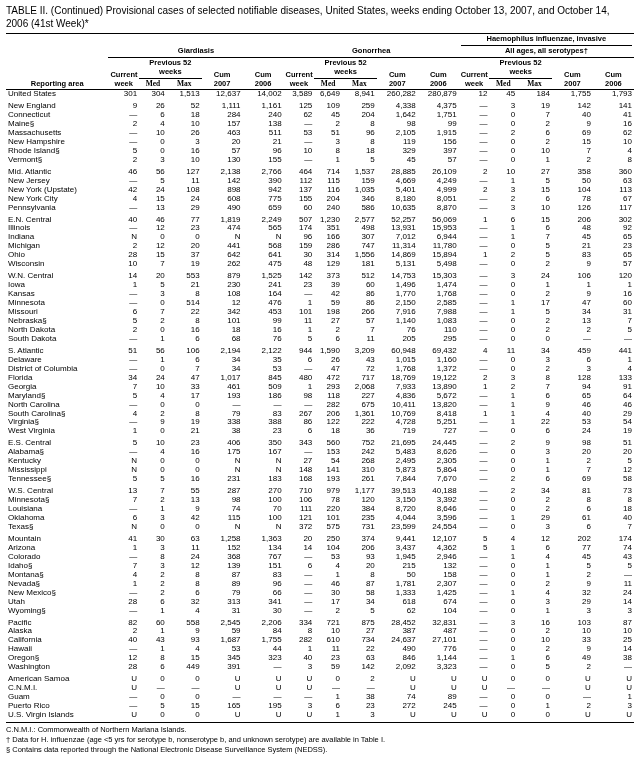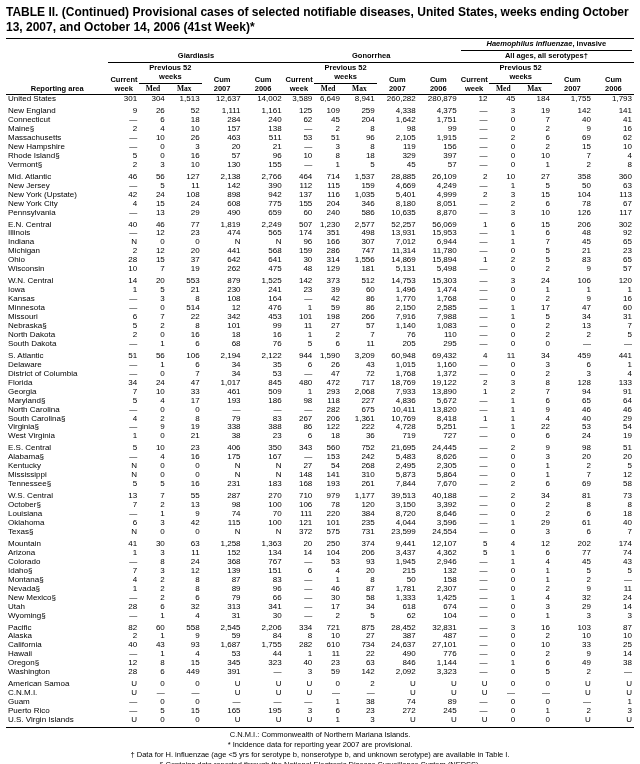--- a/index.html
+++ b/index.html
@@ -3,22 +3,22 @@
 <meta charset="utf-8">
 <style>
   html, body { margin: 0; padding: 0; background: #ffffff; }
   body {
     width: 640px;
     font-family: "Liberation Sans", sans-serif;
     color: #000;
   }
   .page { padding: 5px 6px 4px 6px; }
   .title {
-    font-size: 12px;
-    font-weight: bold;
+    font-size: 10px;
+    font-weight: normal;
     line-height: 1.25;
     margin-bottom: 3px;
   }
   table.tbl {
     width: 100%;
     border-collapse: collapse;
     table-layout: fixed;
   }
   thead th {
     font-weight: bold;
@@ -37,42 +37,42 @@
   .th-grp {
     border-top: 1px solid #000;
     border-bottom: 1px solid #000;
     padding-bottom: 2px;
   }
   .th-grp .line1 {
     border-bottom: 1px solid #000;
     padding-bottom: 1px;
     margin-bottom: 1px;
   }
-  .ital { font-style: italic; }
+  .ital { }
   .th-sub { border-bottom: 1px solid #000; }
   .th-prev { border-bottom: 1px solid #000; }
   .th-mm { border-bottom: 1px solid #000; font-family: Liberation Serif, serif; }
   .brk { word-spacing: 600px; }
   tbody td {
     font-size: 8px;
     line-height: 1.12;
     padding: 0 2px;
     white-space: nowrap;
     overflow: hidden;
   }
   td.area { text-align: left; }
   td.num { text-align: right; }
   tr.group-start td { padding-top: 3px; }
   tbody tr:last-child td { border-bottom: 1px solid #000; padding-bottom: 2px; }
   .footnotes {
     margin-top: 2px;
     font-size: 7.5px;
     line-height: 1.35;
   }
-  .footnotes .fn { white-space: pre-wrap; text-align: center; }
+  .footnotes .fn { white-space: pre-wrap; }
 </style>
 </head>
 <body>
 
 <div class="page">
 
   <div class="title">TABLE II. (Continued) Provisional cases of selected notifiable diseases, United States, weeks ending October 13, 2007, and October 14, 2006 (41st Week)*</div>
 
   <table class="tbl">
     <colgroup>
@@ -901,21 +901,21 @@
           <td class="num">1,177</td>
           <td class="num">39,513</td>
           <td class="num">40,188</td>
           <td class="num">—</td>
           <td class="num">2</td>
           <td class="num">34</td>
           <td class="num">81</td>
           <td class="num">73</td>
         </tr>
         <tr>
-          <td class="area">October§</td>
+          <td class="area">Minnesota§</td>
           <td class="num">7</td>
           <td class="num">2</td>
           <td class="num">13</td>
           <td class="num">98</td>
           <td class="num">100</td>
           <td class="num">106</td>
           <td class="num">78</td>
           <td class="num">120</td>
           <td class="num">3,150</td>
           <td class="num">3,392</td>
@@ -1337,18 +1337,17 @@
           <td class="num">0</td>
           <td class="num">0</td>
           <td class="num">U</td>
           <td class="num">U</td>
         </tr>
       </tbody>
   </table>
 
   <div class="footnotes">
     <div class="fn">C.N.M.I.: Commonwealth of Northern Mariana Islands.</div>
-    <div class="fn">* Incidence data for reporting year 2007 are provisional.</div>
     <div class="fn">† Data for H. influenzae (age &lt;5 yrs for serotype b, nonserotype b, and unknown serotype) are available in Table I.</div>
     <div class="fn">§ Contains data reported through the National Electronic Disease Surveillance System (NEDSS).</div>
   </div>
 
 </div>
 
 </body></html>

